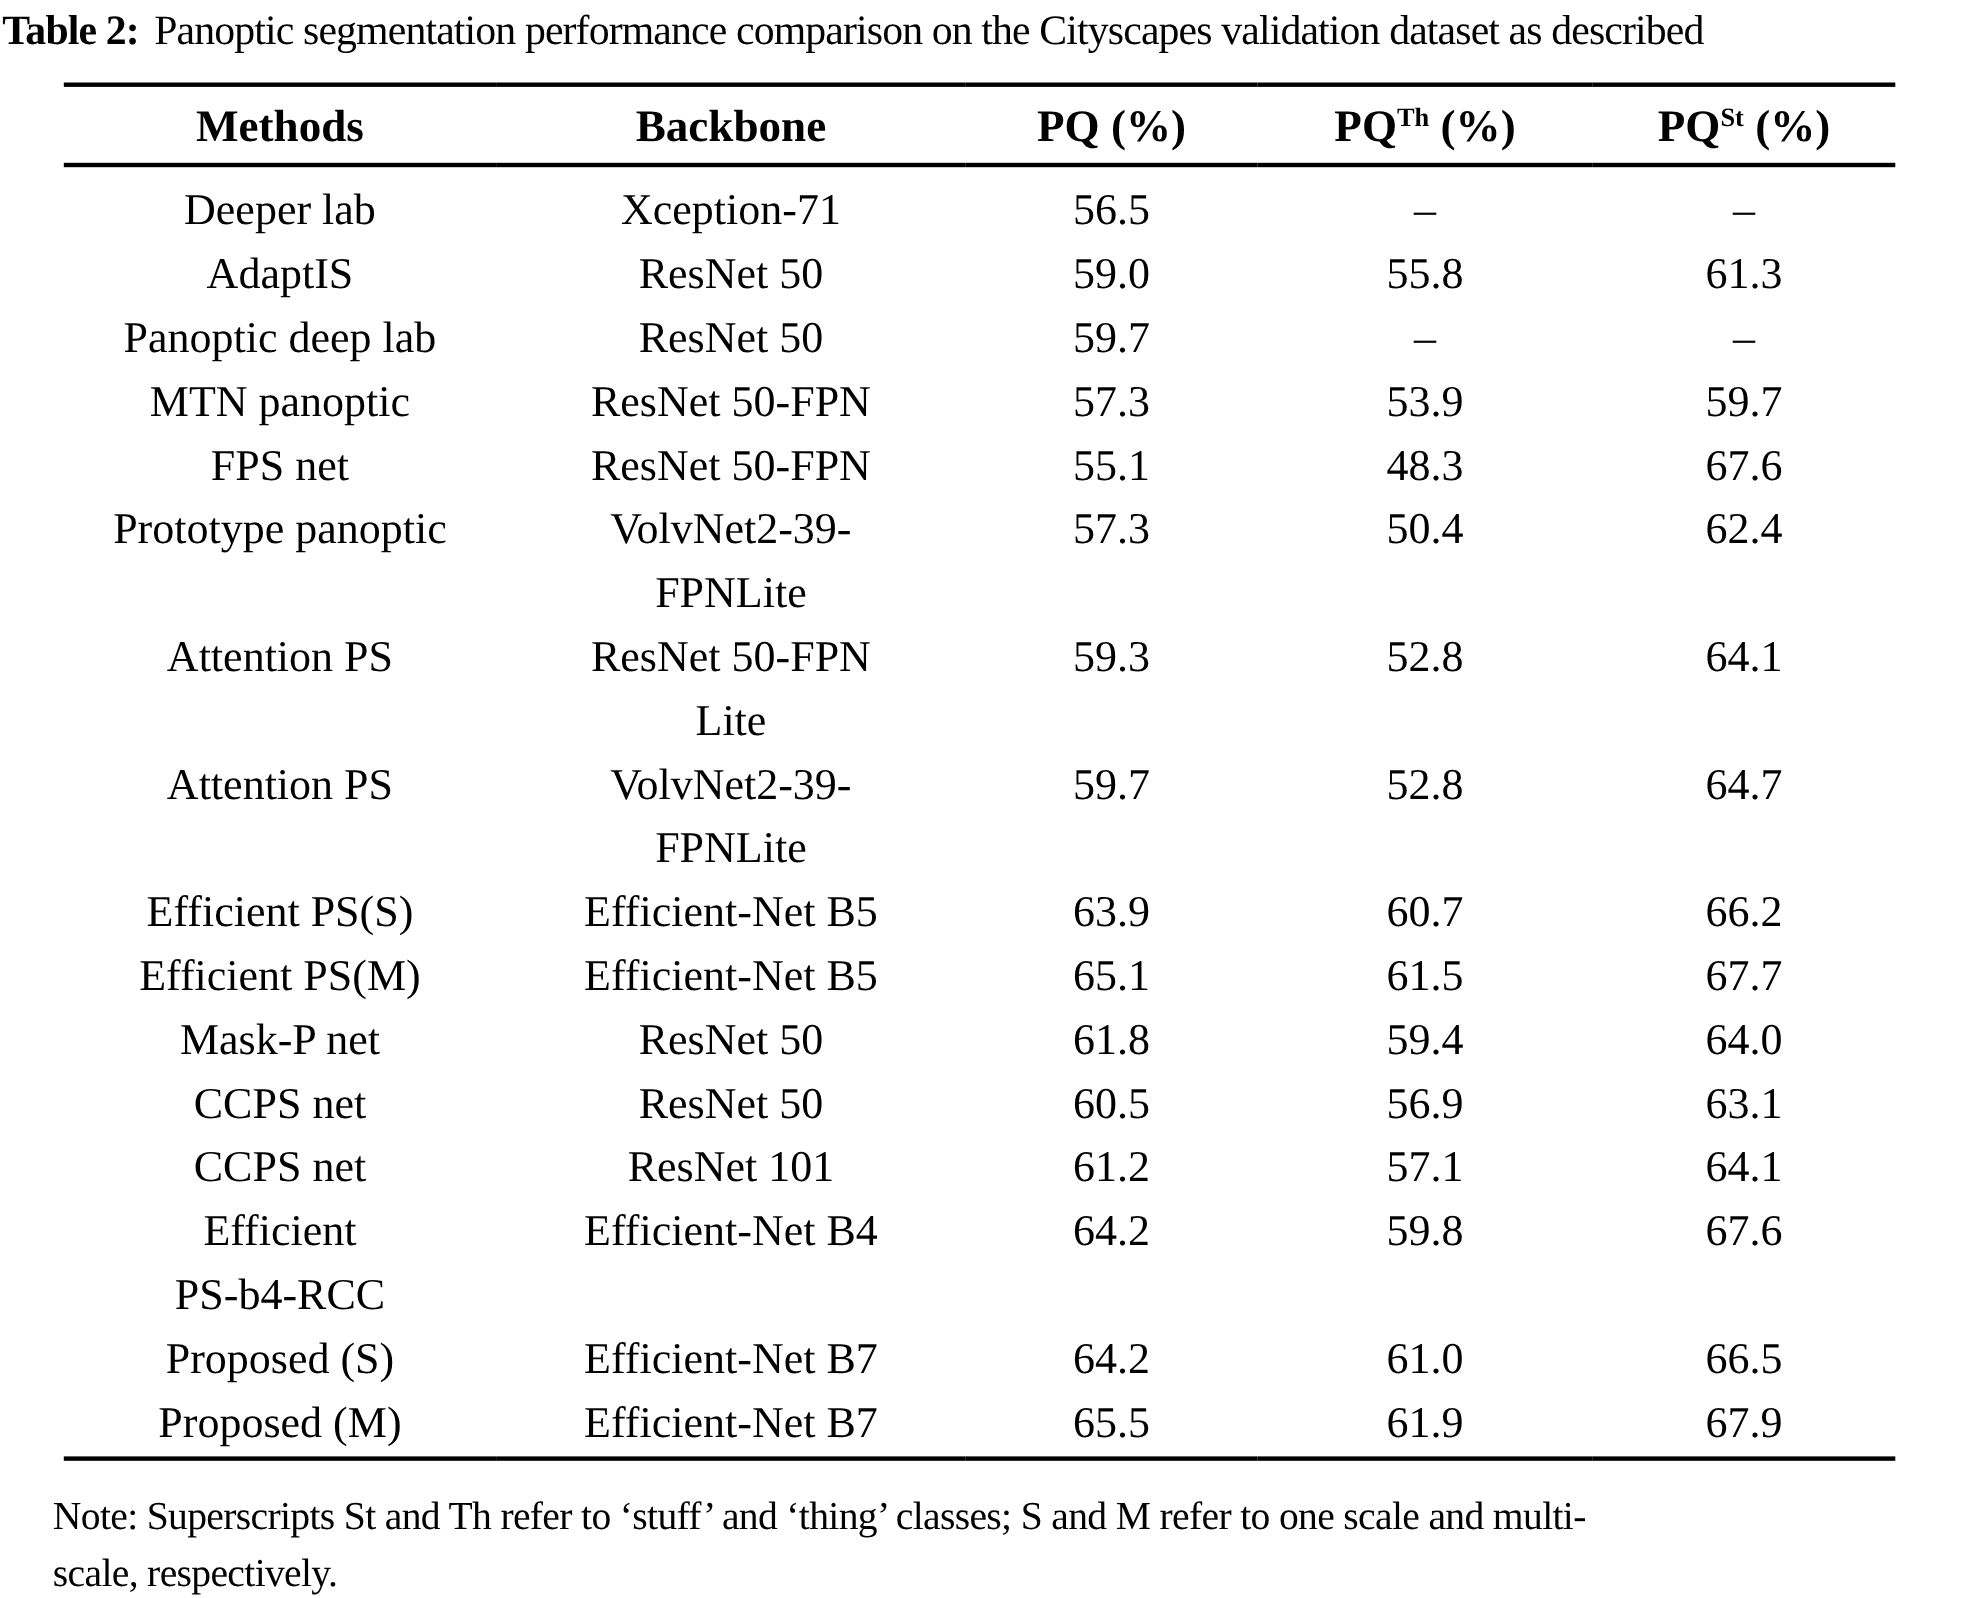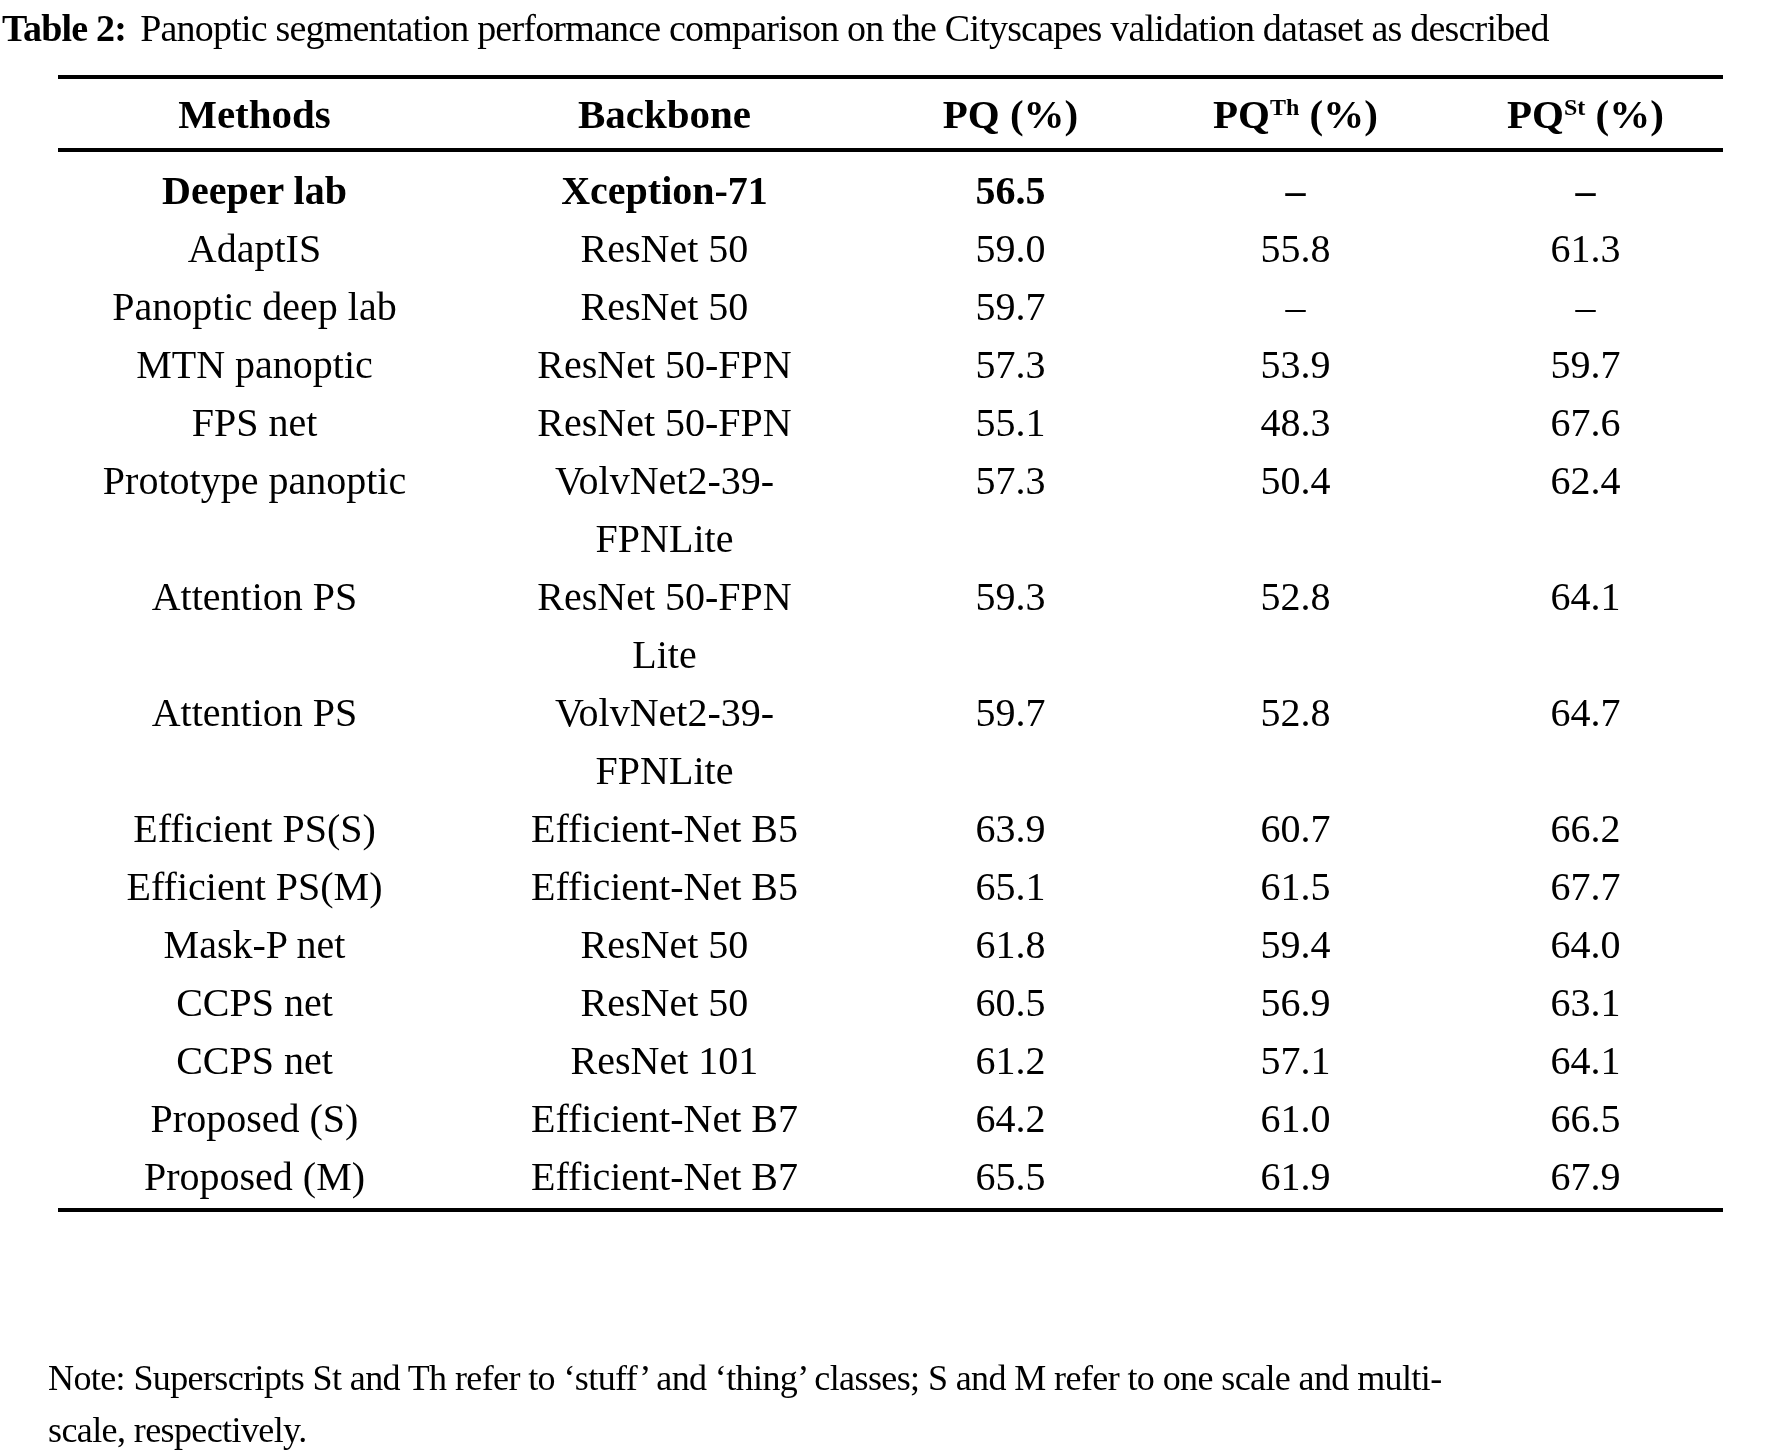--- a/index.html
+++ b/index.html
@@ -64,21 +64,21 @@
     letter-spacing: 0;
   }
   tbody td {
     font-size: 40px;
     line-height: 58px;
     text-align: center;
     vertical-align: top;
     padding: 0;
     white-space: pre-line;
   }
-  tbody tr:first-child td { padding-top: 10px; font-weight: bold; }
+  tbody tr:first-child td { padding-top: 10px; }
   tbody tr:last-child td  { padding-bottom: 2px; margin-top: 30px; }
 
   
   .note {
     position: absolute;
     left: 48px;
     top: 1352px;
     width: 1730px;
     font-size: 36px;
     line-height: 52px;
@@ -213,20 +213,28 @@
   </tr>
 
   <tr>
     <td>CCPS net</td>
     <td>ResNet 101</td>
     <td>61.2</td>
     <td>57.1</td>
     <td>64.1</td>
   </tr>
 
+  <tr>
+    <td>Efficient
+PS-b4-RCC</td>
+    <td>Efficient-Net B4</td>
+    <td>64.2</td>
+    <td>59.8</td>
+    <td>67.6</td>
+  </tr>
 
   <tr>
     <td>Proposed (S)</td>
     <td>Efficient-Net B7</td>
     <td>64.2</td>
     <td>61.0</td>
     <td>66.5</td>
   </tr>
 
   <tr>

